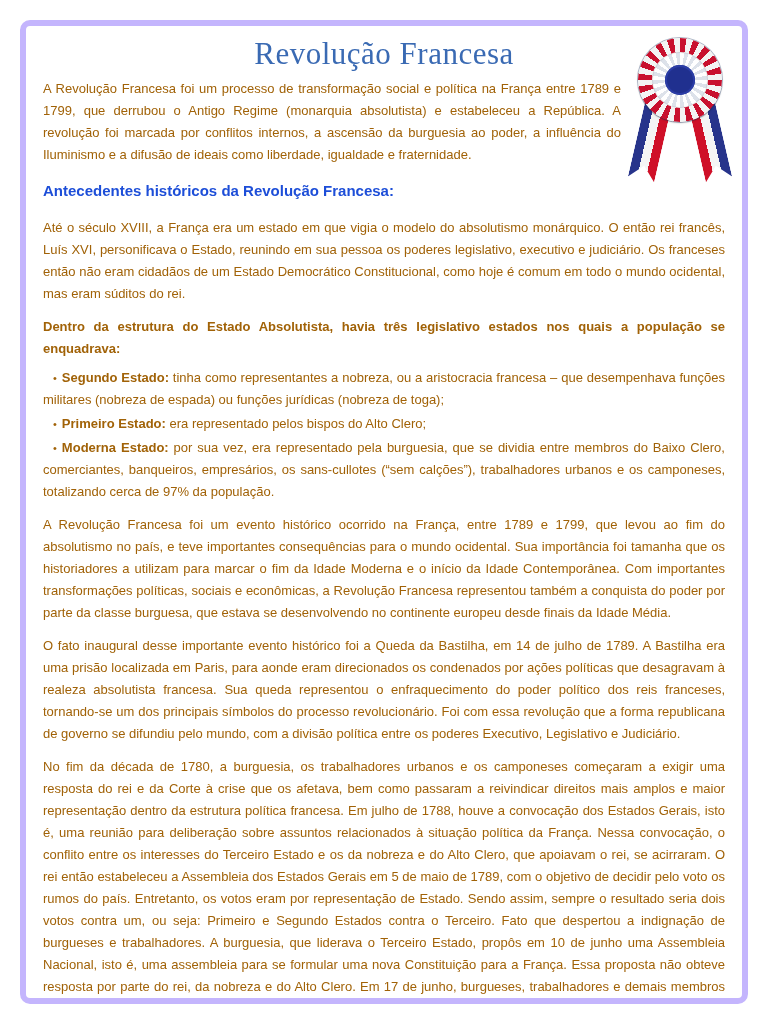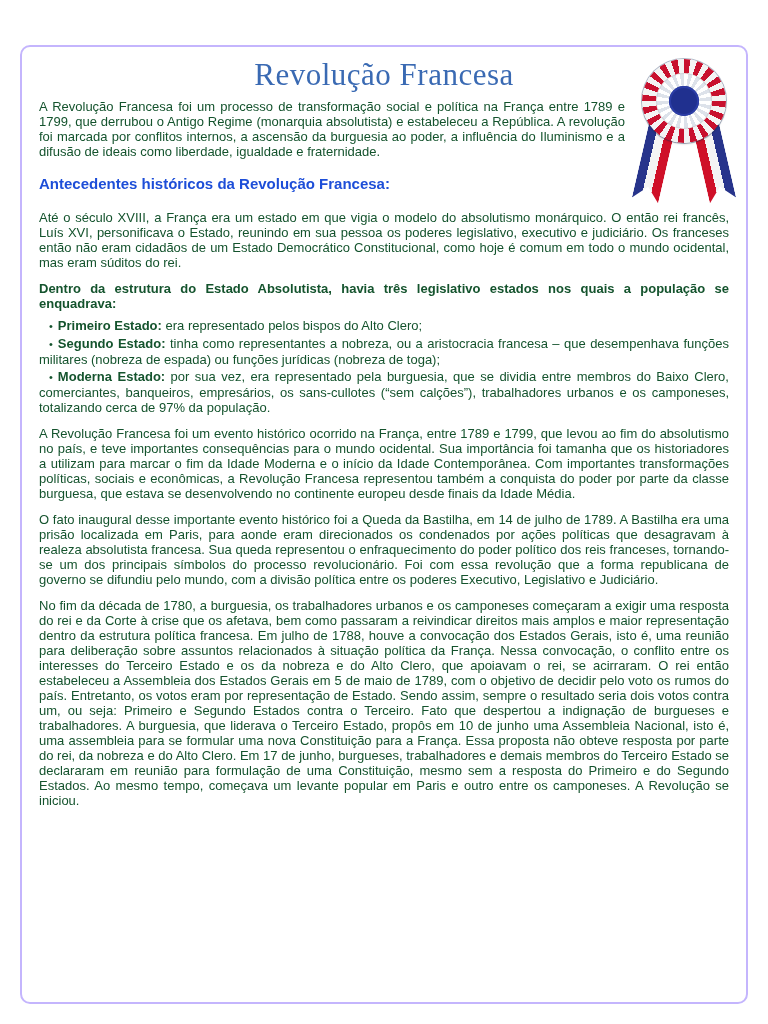--- a/index.html
+++ b/index.html
@@ -16,41 +16,40 @@
     height: 1024px;
     background: #ffffff;
     overflow: hidden;
   }
   .frame {
     position: absolute;
     left: 20px;
     top: 20px;
     right: 20px;
     bottom: 20px;
-    border: 2px solid #c4b5fd;
+    border: 6px solid #c4b5fd;
     border-radius: 10px;
     padding: 10px 17px 8px 17px;
     box-sizing: border-box;
     overflow: hidden;
-    margin-top: 25px;
   }
   h1.doc-title {
     margin: 0 0 6px 0;
     text-align: center;
     font-family: "Liberation Serif", serif;
     font-weight: 400;
     font-size: 31px;
     color: #3a6ab3;
     letter-spacing: 0.5px;
   }
   p.body-text {
     margin: 0 0 11px 0;
     font-size: 13px;
-    line-height: 15px;
-    color: #14532d;
+    line-height: 22px;
+    color: #a16207;
     text-align: justify;
   }
   p.intro {
     padding-right: 104px;
   }
   h2.section-heading {
     margin: 16px 0 18px 0;
     font-size: 15px;
     font-weight: 700;
     color: #1d4ed8;
@@ -147,23 +146,23 @@
     <h1 class="doc-title">Revolução Francesa</h1>
 
     <p class="body-text intro">A Revolução Francesa foi um processo de transformação social e política na França entre 1789 e 1799, que derrubou o Antigo Regime (monarquia absolutista) e estabeleceu a República. A revolução foi marcada por conflitos internos, a ascensão da burguesia ao poder, a influência do Iluminismo e a difusão de ideais como liberdade, igualdade e fraternidade.</p>
 
     <h2 class="section-heading">Antecedentes históricos da Revolução Francesa:</h2>
 
     <p class="body-text">Até o século XVIII, a França era um estado em que vigia o modelo do absolutismo monárquico. O então rei francês, Luís XVI, personificava o Estado, reunindo em sua pessoa os poderes legislativo, executivo e judiciário. Os franceses então não eram cidadãos de um Estado Democrático Constitucional, como hoje é comum em todo o mundo ocidental, mas eram súditos do rei.</p>
 
     <p class="body-text bold-lead">Dentro da estrutura do Estado Absolutista, havia três legislativo estados nos quais a população se enquadrava:</p>
 
+    <p class="body-text bullet"><span class="dot">•</span><b>Segundo Estado:</b> <span>tinha como representantes a nobreza, ou a aristocracia francesa – que desempenhava funções militares (nobreza de espada) ou funções jurídicas (nobreza de toga);</span></p>
+
     <p class="body-text bullet"><span class="dot">•</span><b>Primeiro Estado:</b> <span>era representado pelos bispos do Alto Clero;</span></p>
-
-    <p class="body-text bullet"><span class="dot">•</span><b>Segundo Estado:</b> <span>tinha como representantes a nobreza, ou a aristocracia francesa – que desempenhava funções militares (nobreza de espada) ou funções jurídicas (nobreza de toga);</span></p>
 
     <p class="body-text bullet"><span class="dot">•</span><b>Moderna Estado:</b> <span>por sua vez, era representado pela burguesia, que se dividia entre membros do Baixo Clero, comerciantes, banqueiros, empresários, os sans-cullotes (“sem calções”), trabalhadores urbanos e os camponeses, totalizando cerca de 97% da população.</span></p>
 
     <div class="spacer-after-bullets"></div>
 
     <p class="body-text">A Revolução Francesa foi um evento histórico ocorrido na França, entre 1789 e 1799, que levou ao fim do absolutismo no país, e teve importantes consequências para o mundo ocidental. Sua importância foi tamanha que os historiadores a utilizam para marcar o fim da Idade Moderna e o início da Idade Contemporânea. Com importantes transformações políticas, sociais e econômicas, a Revolução Francesa representou também a conquista do poder por parte da classe burguesa, que estava se desenvolvendo no continente europeu desde finais da Idade Média.</p>
 
     <p class="body-text">O fato inaugural desse importante evento histórico foi a Queda da Bastilha, em 14 de julho de 1789. A Bastilha era uma prisão localizada em Paris, para aonde eram direcionados os condenados por ações políticas que desagravam à realeza absolutista francesa. Sua queda representou o enfraquecimento do poder político dos reis franceses, tornando-se um dos principais símbolos do processo revolucionário. Foi com essa revolução que a forma republicana de governo se difundiu pelo mundo, com a divisão política entre os poderes Executivo, Legislativo e Judiciário.</p>
 
     <p class="body-text">No fim da década de 1780, a burguesia, os trabalhadores urbanos e os camponeses começaram a exigir uma resposta do rei e da Corte à crise que os afetava, bem como passaram a reivindicar direitos mais amplos e maior representação dentro da estrutura política francesa. Em julho de 1788, houve a convocação dos Estados Gerais, isto é, uma reunião para deliberação sobre assuntos relacionados à situação política da França. Nessa convocação, o conflito entre os interesses do Terceiro Estado e os da nobreza e do Alto Clero, que apoiavam o rei, se acirraram. O rei então estabeleceu a Assembleia dos Estados Gerais em 5 de maio de 1789, com o objetivo de decidir pelo voto os rumos do país. Entretanto, os votos eram por representação de Estado. Sendo assim, sempre o resultado seria dois votos contra um, ou seja: Primeiro e Segundo Estados contra o Terceiro. Fato que despertou a indignação de burgueses e trabalhadores. A burguesia, que liderava o Terceiro Estado, propôs em 10 de junho uma Assembleia Nacional, isto é, uma assembleia para se formular uma nova Constituição para a França. Essa proposta não obteve resposta por parte do rei, da nobreza e do Alto Clero. Em 17 de junho, burgueses, trabalhadores e demais membros do Terceiro Estado se declararam em reunião para formulação de uma Constituição, mesmo sem a resposta do Primeiro e do Segundo Estados. Ao mesmo tempo, começava um levante popular em Paris e outro entre os camponeses. A Revolução se iniciou.</p>

